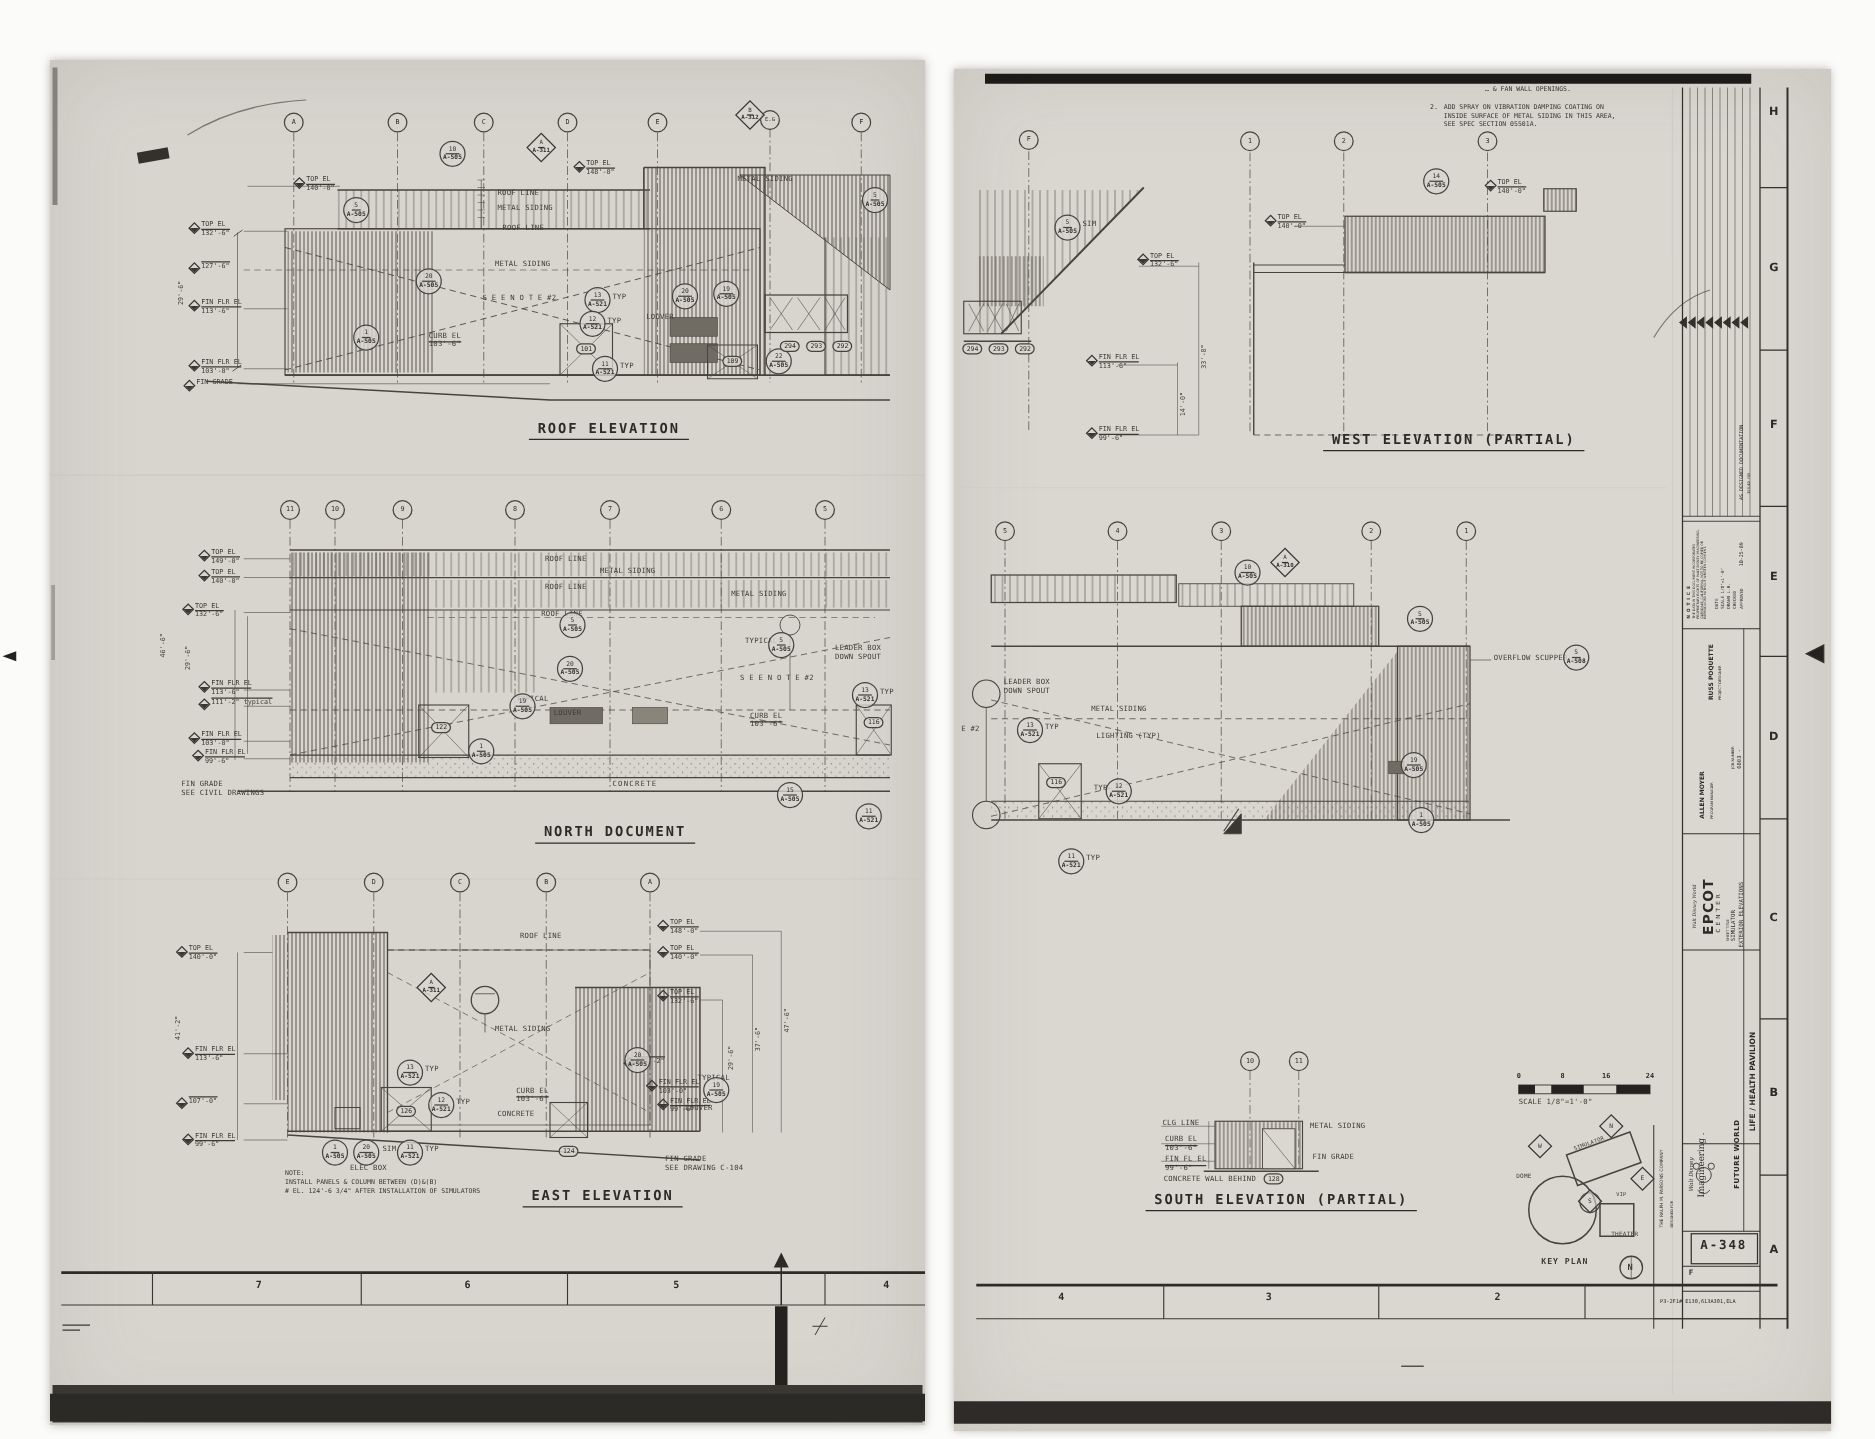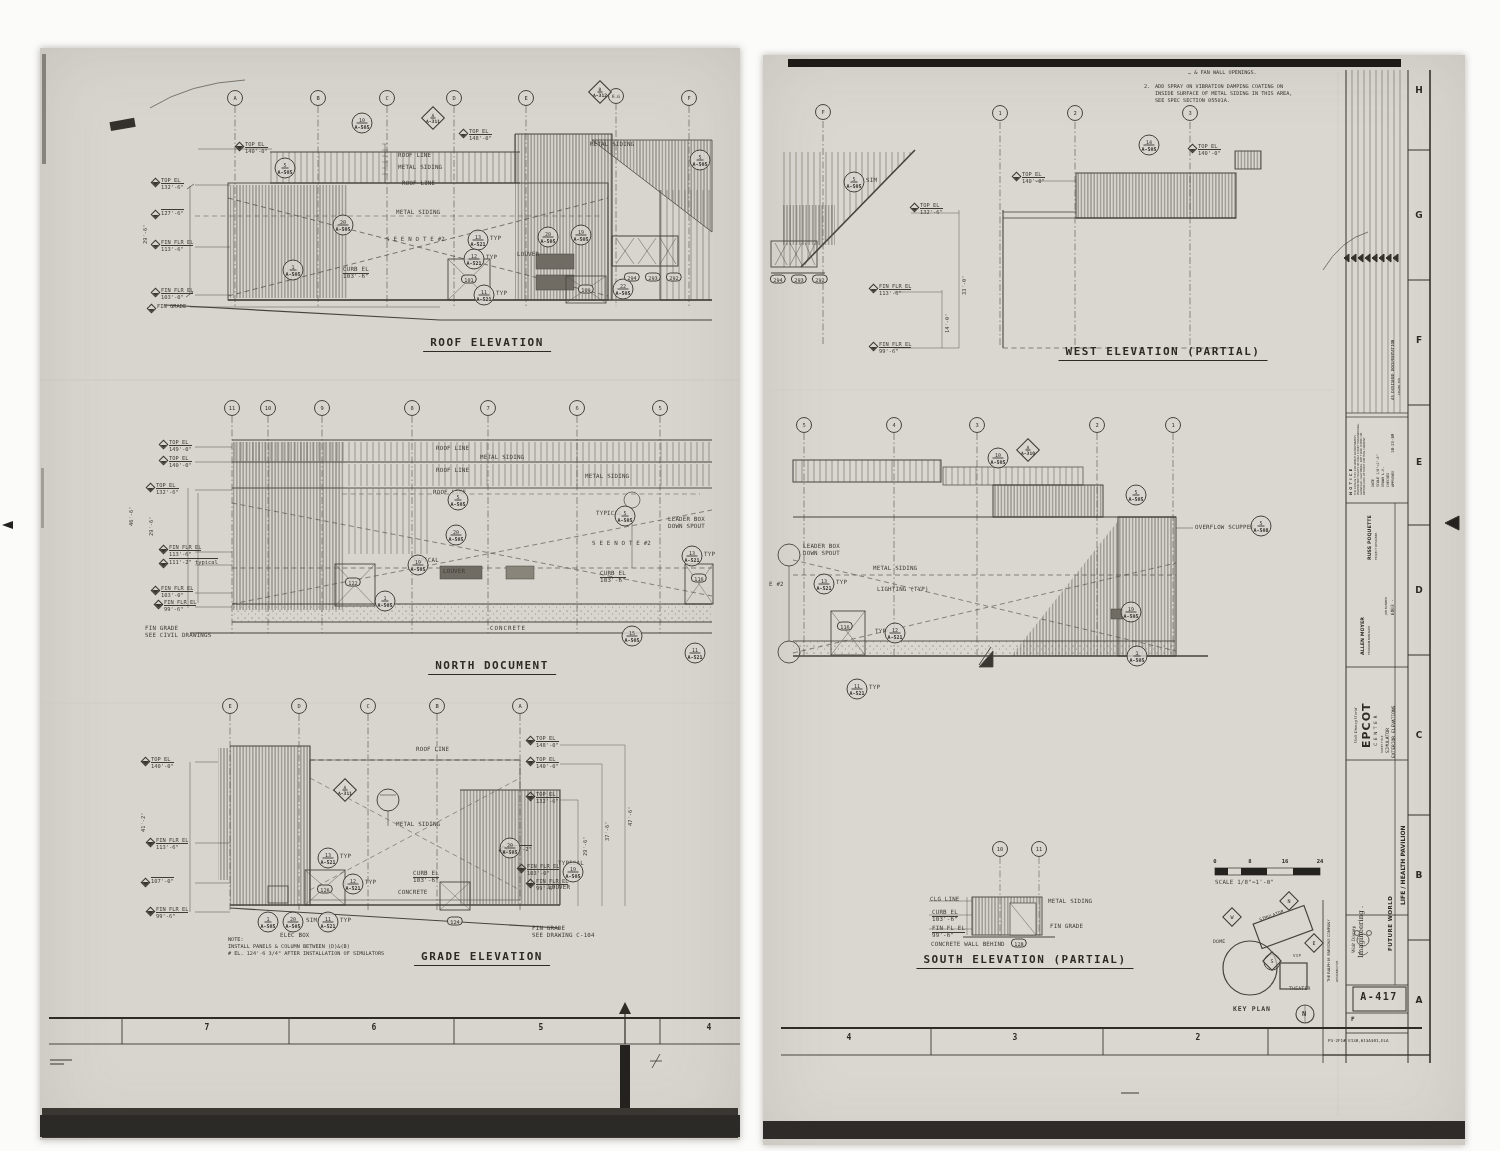--- a/index.html
+++ b/index.html
@@ -482,21 +482,21 @@
   <div class="B" style="left:470px;top:800px">
       <i>20</i>
       <b>A-505</b>
     </div>
   <div class="B" style="left:533px;top:824px">
       <i>19</i>
       <b>A-505</b>
     </div>
   <div class="T" style="left:285px;top:841px">126</div>
   <div class="T" style="left:415px;top:873px">124</div>
-  <div class="ttl" style="left:442px;top:902px">GRADE ELEVATION</div>
+  <div class="ttl" style="left:442px;top:902px">EAST ELEVATION</div>
 
   <span class="num" style="left:167px;top:975px">7</span>
   <span class="num" style="left:334px;top:975px">6</span>
   <span class="num" style="left:501px;top:975px">5</span>
   <span class="num" style="left:669px;top:975px">4</span>
 </div>
 
 <div class="sheet" id="s2">
   <svg class="art" width="702" height="1090" viewBox="0 0 702 1090">
     <defs>
@@ -795,18 +795,18 @@
   <span class="tbt R" style="left:622px;top:698px;font:4.6px 'DejaVu Sans Mono',monospace">SIMULATOR</span>
   <span class="tbt R" style="left:628px;top:703px;font:4.6px 'DejaVu Sans Mono',monospace">EXTERIOR ELEVATIONS</span>
 
   <span class="tbt R" style="left:636px;top:850px;font:700 6px 'DejaVu Sans',sans-serif">LIFE / HEALTH PAVILION</span>
   <span class="tbt R" style="left:588px;top:898px;font:italic 4.5px 'DejaVu Serif',serif">Walt Disney</span>
   <span class="tbt R" style="left:594px;top:903px;font:7px 'DejaVu Serif',serif">Imagineering .</span>
   <span class="tbt R" style="left:624px;top:896px;font:700 5.5px 'DejaVu Sans',sans-serif;letter-spacing:.5px">FUTURE WORLD</span>
   <span class="tbt R" style="left:564px;top:927px;font:3.6px 'DejaVu Sans',sans-serif">THE RALPH M. PARSONS COMPANY</span>
   <span class="tbt R" style="left:572px;top:927px;font:2.8px 'DejaVu Sans',sans-serif">DESIGNED FOR</span>
 
-  <span class="tbt" style="left:616px;top:936px;font:700 10px 'DejaVu Sans Mono',monospace;letter-spacing:1.5px;transform:translateX(-50%)">A-417</span>
+  <span class="tbt" style="left:616px;top:936px;font:700 10px 'DejaVu Sans Mono',monospace;letter-spacing:1.5px;transform:translateX(-50%)">A-348</span>
   <span class="tbt" style="left:588px;top:960px;font:700 6px 'DejaVu Sans Mono',monospace">F</span>
   <span class="tbt" style="left:565px;top:983px;font:4.2px 'DejaVu Sans Mono',monospace">P3-2F1# E130,613A301,ELA</span>
 </div>
 
 <div class="arrL" style="left:2px;top:521px"></div>
 
 </body></html>

